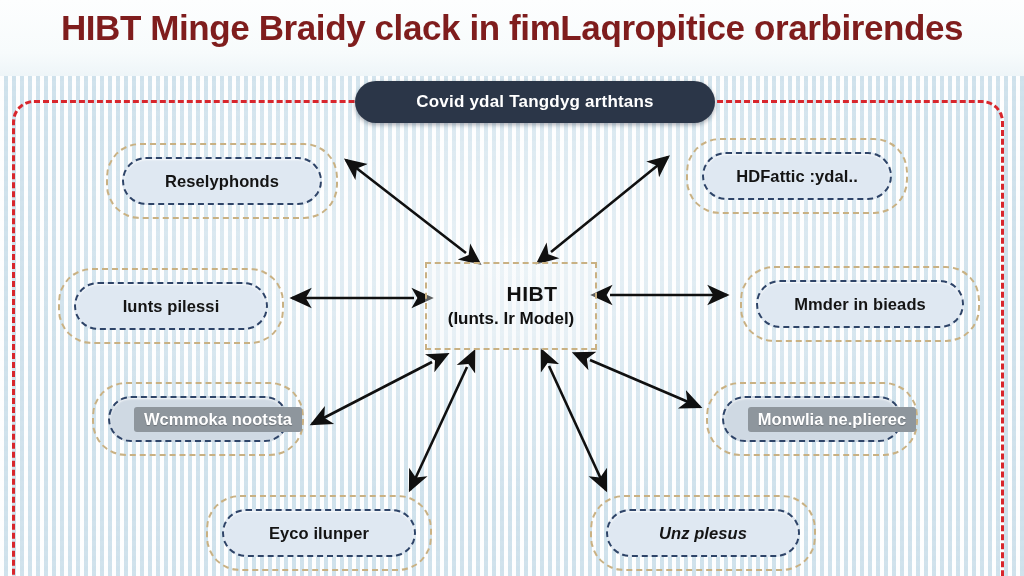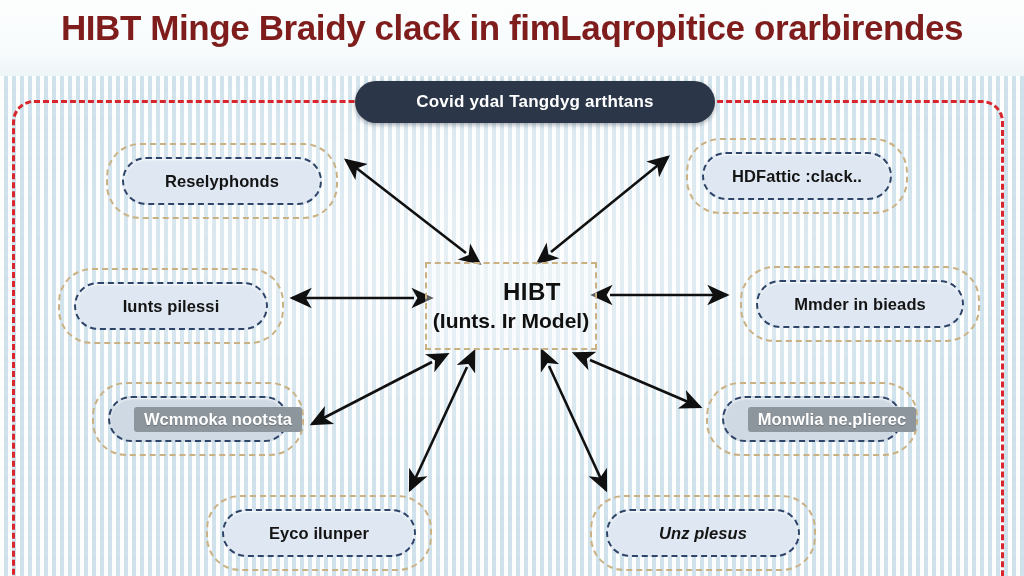--- a/index.html
+++ b/index.html
@@ -154,29 +154,29 @@
     height: 88px;
     border: 2px dashed #c9b183;
     background: rgba(242,247,250,0.35);
     box-sizing: border-box;
     display: flex;
     flex-direction: column;
     align-items: center;
     justify-content: center;
   }
   #center-title {
-    font-size: 24px;
+    font-size: 21px;
     font-weight: bold;
     color: #101010;
     letter-spacing: 0.5px;
     line-height: 1.05;
     padding-left: 42px;
   }
   #center-sub {
-    font-size: 21px;
+    font-size: 17px;
     font-weight: bold;
     color: #101010;
     margin-top: 4px;
     white-space: nowrap;
   }
 
   
   #arrows {
     position: absolute;
     left: 0; top: 0;
@@ -225,21 +225,21 @@
   </svg>
 
   <div class="node-outer" style="left:106px; top:143px; width:232px; height:76px;">
     <div class="node-pill">
       <span class="node-label">Reselyphonds</span>
     </div>
   </div>
 
   <div class="node-outer" style="left:686px; top:138px; width:222px; height:76px;">
     <div class="node-pill">
-      <span class="node-label">HDFattic :clack..</span>
+      <span class="node-label">HDFattic :ydal..</span>
     </div>
   </div>
 
   <div class="node-outer" style="left:58px; top:268px; width:226px; height:76px;">
     <div class="node-pill">
       <span class="node-label">Iunts pilessi</span>
     </div>
   </div>
 
   <div class="node-outer" style="left:740px; top:266px; width:240px; height:76px;">

